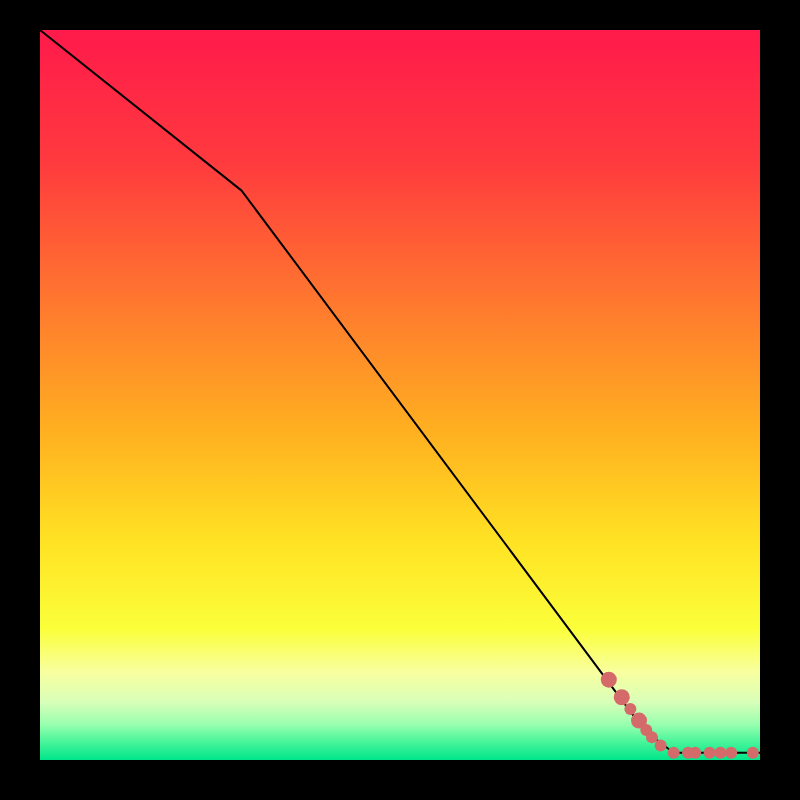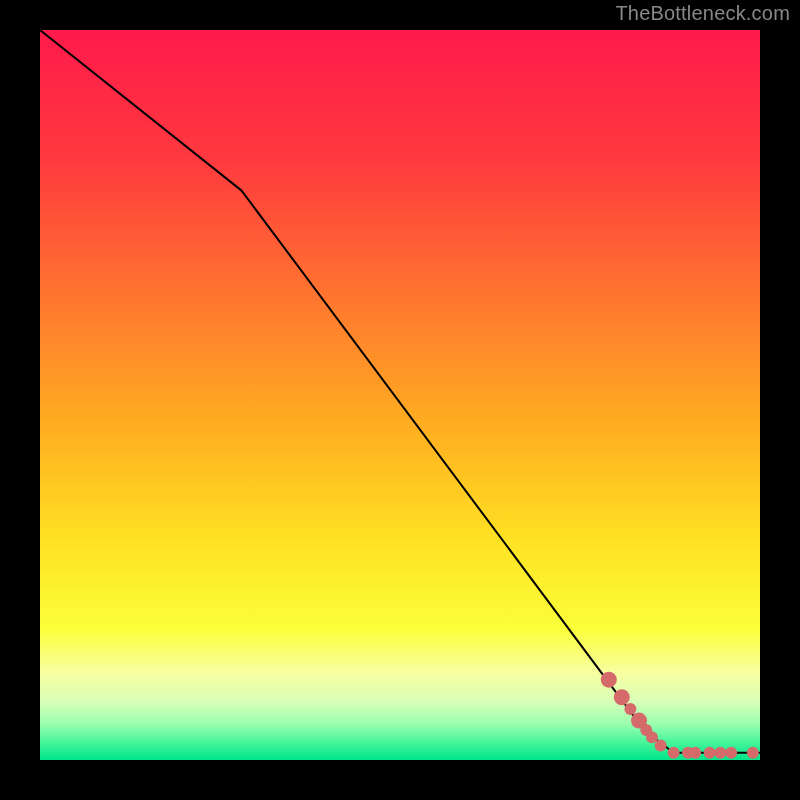--- a/index.html
+++ b/index.html
@@ -36,21 +36,20 @@
   .plot svg {
     display: block;
     width: 720px;
     height: 730px;
   }
 </style>
 </head>
 <body>
 
 <div class="frame">
-  <div class="watermark">TheBottleneck.com</div>
   <div class="plot">
     <svg id="plot-svg" viewBox="0 0 720 730" preserveAspectRatio="none">
         <defs>
           <linearGradient id="bg-grad" x1="0" y1="0" x2="0" y2="1">
             <stop offset="0%" stop-color="#ff1a4b"></stop>
             <stop offset="18%" stop-color="#ff3a3e"></stop>
             <stop offset="38%" stop-color="#ff7a2e"></stop>
             <stop offset="55.00000000000001%" stop-color="#ffb020"></stop>
             <stop offset="70%" stop-color="#ffe223"></stop>
             <stop offset="82%" stop-color="#fbff3a"></stop>

